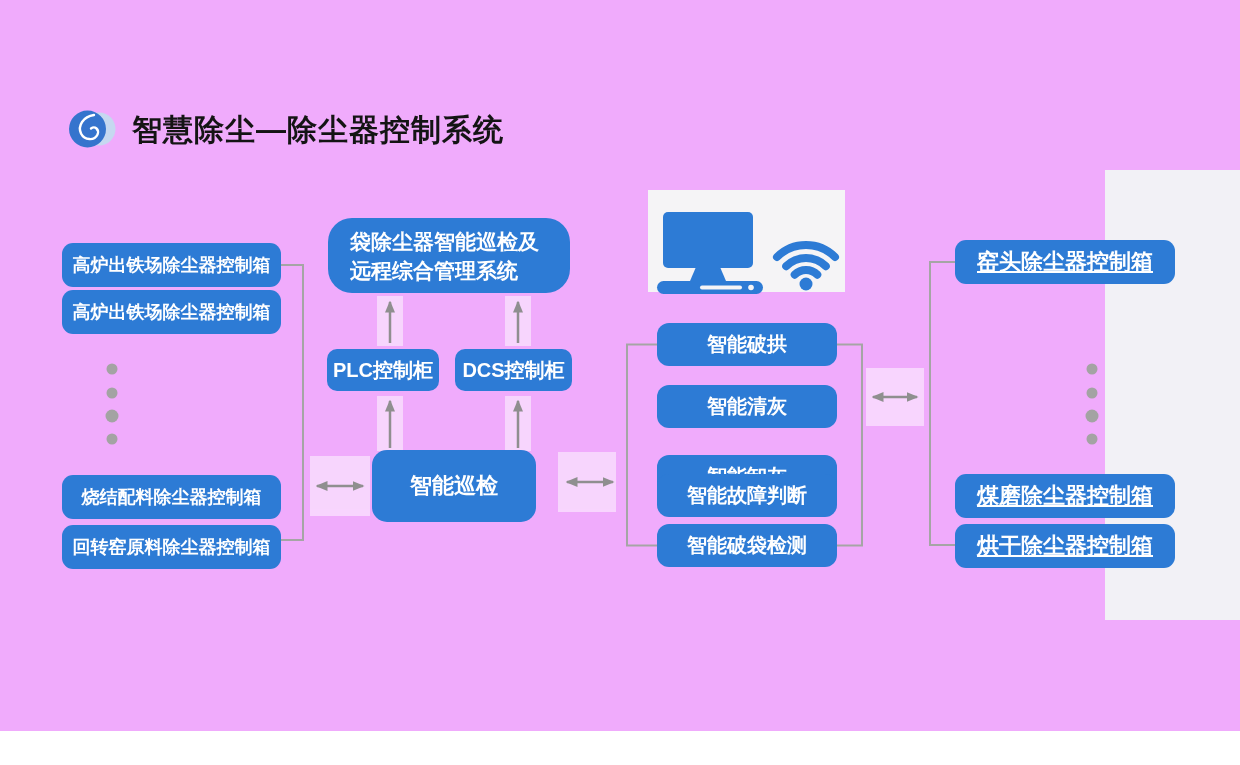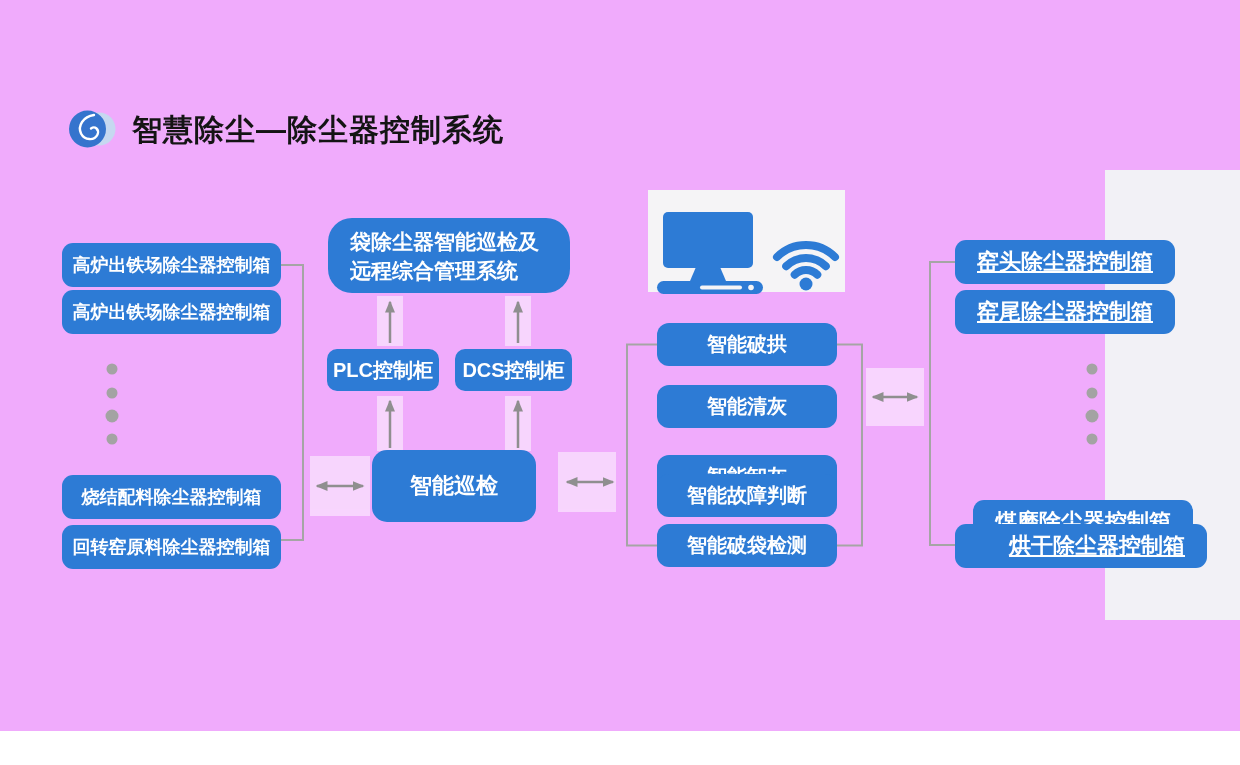--- a/index.html
+++ b/index.html
@@ -122,17 +122,16 @@
   <div class="node node--cab" style="left:455px;top:349px;width:117px;">DCS控制柜</div>
   <div class="node node--inspect">智能巡检</div>
 
   <div class="node node--fn" style="top:323px;">智能破拱</div>
   <div class="node node--fn" style="top:385px;">智能清灰</div>
   <div class="node node--fn" style="top:423px;margin-top:32px;">智能卸灰</div>
   <div class="node node--fn" style="top:474px;">智能故障判断</div>
   <div class="node node--fn" style="top:524px;">智能破袋检测</div>
 
   <div class="node node--rside" style="left:955px;top:240px;">窑头除尘器控制箱</div>
-  <div class="node node--rside" style="left:955px;top:290px;">窑尾除尘器控制箱</div>
-  <div class="node node--rside" style="left:955px;top:500px;margin-left:18px;">煤磨除尘器控制箱</div>
-  <div class="node node--rside" style="left:955px;top:524px;padding-left:32px;">烘干除尘器控制箱</div>
+  <div class="node node--rside" style="left:955px;top:474px;">煤磨除尘器控制箱</div>
+  <div class="node node--rside" style="left:955px;top:524px;">烘干除尘器控制箱</div>
 
 </div>
 
 </body></html>

